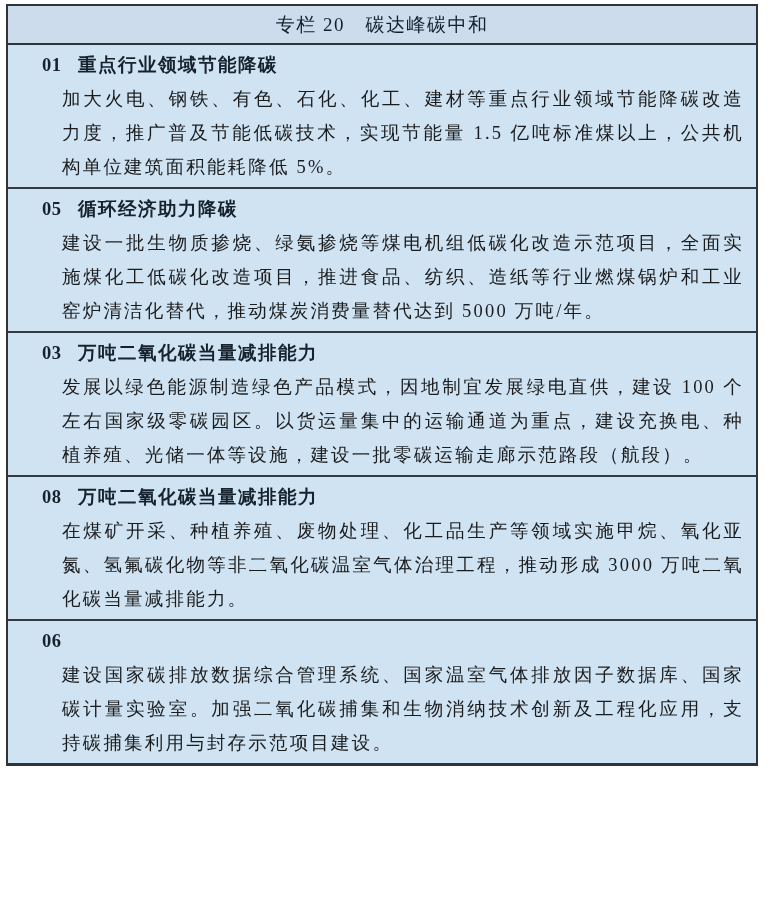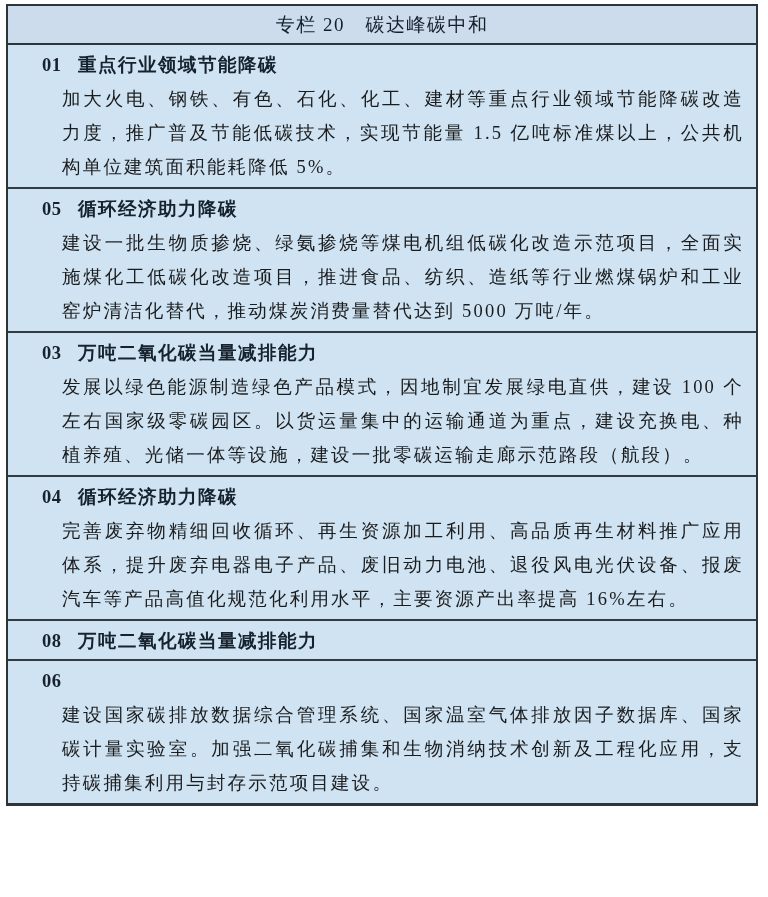--- a/index.html
+++ b/index.html
@@ -102,33 +102,27 @@
     </div>
 
     <div class="section">
       <div class="section-head">
         <span class="section-num">03</span>
         <span class="section-title">万吨二氧化碳当量减排能力</span>
       </div>
       <div class="section-body">发展以绿色能源制造绿色产品模式，因地制宜发展绿电直供，建设 100 个左右国家级零碳园区。以货运量集中的运输通道为重点，建设充换电、种植养殖、光储一体等设施，建设一批零碳运输走廊示范路段（航段）。</div>
     </div>
 
-    <div class="section">
-      <div class="section-head">
-        <span class="section-num">04</span>
-        <span class="section-title">循环经济助力降碳</span>
-      </div>
-      <div class="section-body">完善废弃物精细回收循环、再生资源加工利用、高品质再生材料推广应用体系，提升废弃电器电子产品、废旧动力电池、退役风电光伏设备、报废汽车等产品高值化规范化利用水平，主要资源产出率提高 16%左右。</div>
-    </div>
 
     <div class="section">
       <div class="section-head">
         <span class="section-num">08</span>
         <span class="section-title">万吨二氧化碳当量减排能力</span>
       </div>
+      <div class="section-body">在煤矿开采、种植养殖、废物处理、化工品生产等领域实施甲烷、氧化亚氮、氢氟碳化物等非二氧化碳温室气体治理工程，推动形成 3000 万吨二氧化碳当量减排能力。</div>
     </div>
 
     <div class="section">
       <div class="section-head">
         <span class="section-num">06</span>
       </div>
       <div class="section-body">建设国家碳排放数据综合管理系统、国家温室气体排放因子数据库、国家碳计量实验室。加强二氧化碳捕集和生物消纳技术创新及工程化应用，支持碳捕集利用与封存示范项目建设。</div>
     </div>
 
   </div>

